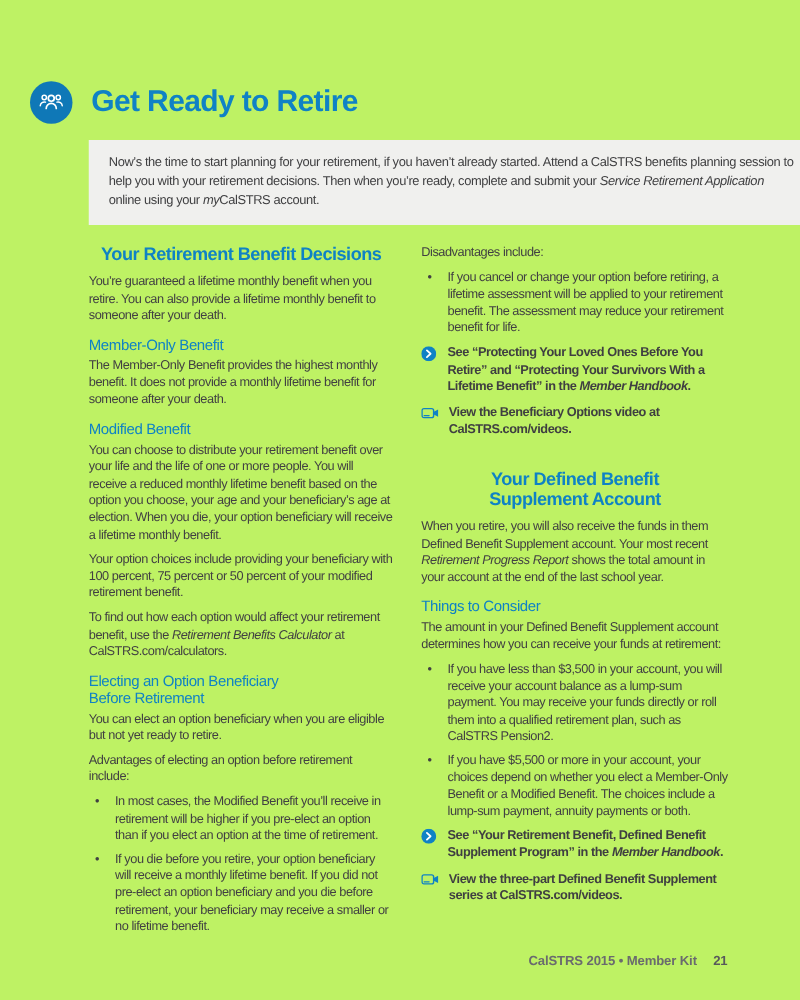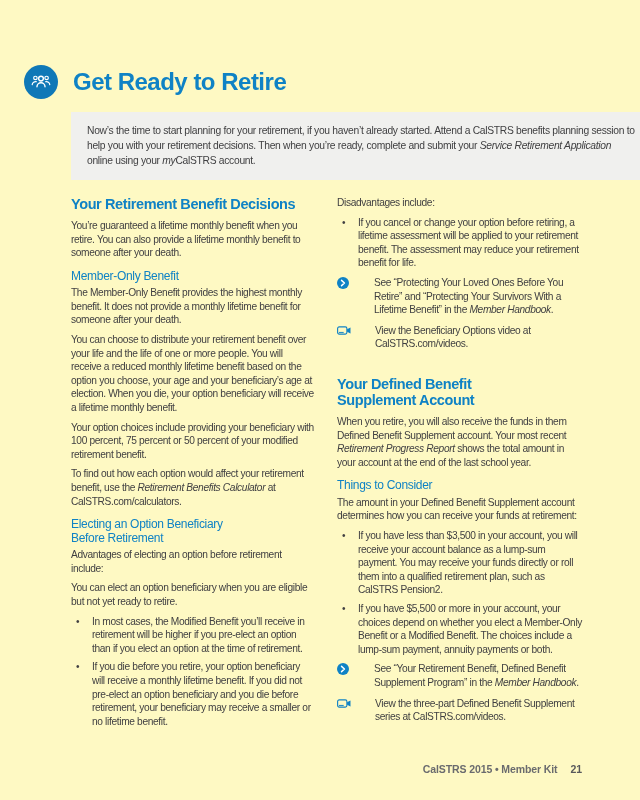--- a/index.html
+++ b/index.html
@@ -1,21 +1,21 @@
 <!DOCTYPE html>
 <html><head>
 <meta charset="utf-8">
 <style>
   html,body{margin:0;padding:0;}
   body{
     width:640px;height:800px;background:#fff;position:relative;overflow:hidden;
     font-family:"Liberation Sans",sans-serif;color:#414042;
     -webkit-font-smoothing:antialiased;
   }
-  .page{position:absolute;inset:0;background:#fef9c3;}
+  .page{position:absolute;inset:0;background:#bef264;}
 
   
   .header{position:absolute;left:24px;top:65px;display:flex;align-items:center;}
   .badge{width:34px;height:34px;border-radius:50%;background:#0f78b7;
          display:flex;align-items:center;justify-content:center;flex:0 0 34px;}
   .badge svg{display:block;}
   .title{font-size:24px;font-weight:bold;color:#0f82c5;margin:0 0 0 15px;
          letter-spacing:-0.5px;white-space:nowrap;}
 
   
@@ -24,30 +24,30 @@
   .intro-box p{margin:0;font-size:10.3px;line-height:15px;letter-spacing:-0.3px;color:#404042;}
 
   
   .columns{position:absolute;left:71px;top:196px;width:512px;display:flex;gap:22px;}
   .col{font-size:10.2px;line-height:13.6px;letter-spacing:-0.35px;color:#414042;}
   .col.left{width:244px;flex:0 0 244px;}
   .col.right{width:246px;flex:0 0 246px;}
 
   .col p{margin:0 0 6px;}
   .h2{font-size:14.5px;line-height:16px;font-weight:bold;color:#0f82c5;
-      letter-spacing:-0.4px;margin:0 0 7px;white-space:nowrap;}
+      letter-spacing:-0.4px;margin:0 0 7px;white-space:nowrap;text-align:center;}
   .h2:not(:first-child){margin-top:25px;}
   .h3{font-size:12px;line-height:13.5px;font-weight:normal;color:#0f82c5;
       letter-spacing:-0.3px;margin:10px 0 3px;white-space:nowrap;}
 
   ul.bullets{list-style:none;margin:2px 0 6px;padding:0 0 0 5px;}
   ul.bullets li{position:relative;padding-left:16px;margin:0 0 5px;}
   ul.bullets li::before{content:"\2022";position:absolute;left:0;top:0;}
 
-  .callout{display:flex;gap:24px;margin:2px 0 7px;font-weight:normal;color:#3f3f41;}
+  .callout{display:flex;gap:8px;margin:2px 0 7px;font-weight:bold;color:#3f3f41;}
   .callout-icon{flex:0 0 13px;padding-top:1px;}
   .callout-icon svg{display:block;}
   .callout-text{letter-spacing:-0.35px;}
 
   .run-i{font-style:italic;}
 
   
   .footer{position:absolute;right:58px;top:763px;font-size:10.5px;font-weight:bold;
           color:#6a6b6e;letter-spacing:-0.1px;white-space:nowrap;}
   .footer .pagenum{margin-left:13px;color:#58595b;}
@@ -76,26 +76,27 @@
   <div class="intro-box">
     <p><span>Now’s the time to start planning for your retirement, if you haven’t already started. Attend a CalSTRS benefits planning session to help you with your retirement decisions. Then when you’re ready, complete and submit your </span><span class="run-i">Service Retirement Application</span><span> online using your </span><span class="run-i">my</span><span>CalSTRS account.</span></p>
   </div>
 
   <div class="columns">
     <div class="col left">
         <div class="h2">Your Retirement Benefit Decisions</div>
         <p><span>You’re guaranteed a lifetime monthly benefit when you retire. You can also provide a lifetime monthly benefit to someone after your death.</span></p>
         <div class="h3">Member-Only Benefit</div>
         <p><span>The Member-Only Benefit provides the highest monthly benefit. It does not provide a monthly lifetime benefit for someone after your death.</span></p>
+        <div class="h3">Modified Benefit</div>
         <p><span>You can choose to distribute your retirement benefit over your life and the life of one or more people. You will receive a reduced monthly lifetime benefit based on the option you choose, your age and your beneficiary’s age at election. When you die, your option beneficiary will receive a lifetime monthly benefit.</span></p>
         <p><span>Your option choices include providing your beneficiary with 100 percent, 75 percent or 50 percent of your modified retirement benefit.</span></p>
         <p><span>To find out how each option would affect your retirement benefit, use the </span><span class="run-i">Retirement Benefits Calculator</span><span> at CalSTRS.com/calculators.</span></p>
         <div class="h3">Electing an Option Beneficiary<br>Before Retirement</div>
+        <p><span>You can elect an option beneficiary when you are eligible but not yet ready to retire.</span></p>
         <p><span>Advantages of electing an option before retirement include:</span></p>
-        <p><span>You can elect an option beneficiary when you are eligible but not yet ready to retire.</span></p>
         <ul class="bullets">
           <li><span>In most cases, the Modified Benefit you’ll receive in retirement will be higher if you pre-elect an option than if you elect an option at the time of retirement.</span></li>
           <li><span>If you die before you retire, your option beneficiary will receive a monthly lifetime benefit. If you did not pre-elect an option beneficiary and you die before retirement, your beneficiary may receive a smaller or no lifetime benefit.</span></li>
         </ul>
       </div>
     <div class="col right">
         <p><span>Disadvantages include:</span></p>
         <ul class="bullets">
           <li><span>If you cancel or change your option before retiring, a lifetime assessment will be applied to your retirement benefit. The assessment may reduce your retirement benefit for life.</span></li>
         </ul>

